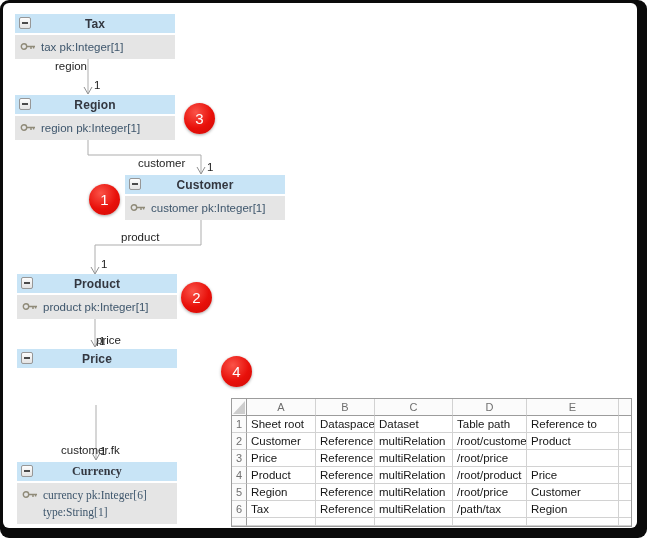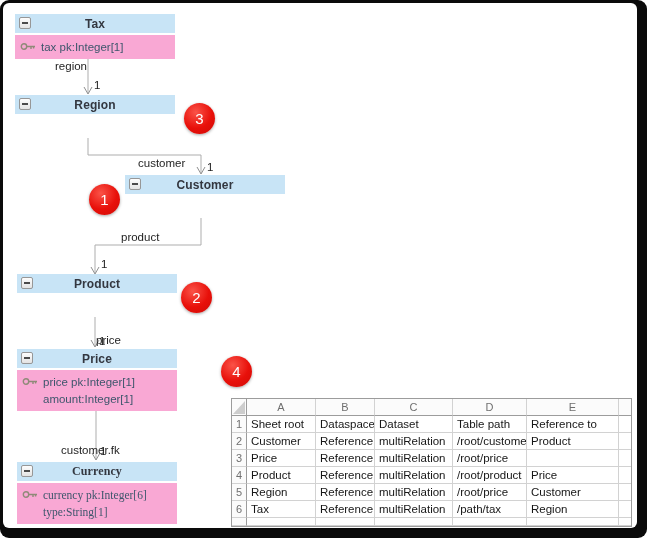--- a/index.html
+++ b/index.html
@@ -7,21 +7,21 @@
   .frame { position:absolute; inset:0; width:647px; height:538px; background:#0a0a0a; border-radius:9px; overflow:hidden; }
   .page  { position:absolute; left:3px; top:3px; width:634px; height:525px; background:#ffffff; border-radius:6px; overflow:hidden; }
 
   
   .entity { position:absolute; width:160px; }
   .entity-header { position:relative; height:19px; background:#c8e4f6; display:flex; align-items:center; justify-content:center; }
   .entity-title { font-size:12px; font-weight:700; color:#333740; letter-spacing:.1px; }
   .collapse-btn { position:absolute; left:4px; top:3px; width:12px; height:12px;
                   background:linear-gradient(#fdfdfd,#e3e3e3); border:1px solid #979797; border-radius:2px; }
   .collapse-btn::after { content:""; position:absolute; left:2px; right:2px; top:4px; border-top:2px solid #4a4a4a; }
-  .entity-body { margin-top:2px; background:#f9a8d4; padding:3px 0 4px 5px; }
+  .entity-body { margin-top:2px; background:#e5e5e5; padding:3px 0 4px 5px; }
   .attr-row { display:flex; align-items:center; height:17px; font-size:11.5px; color:#3e566c; white-space:nowrap; }
   .key-icon { width:16px; height:9px; margin-right:5px; flex:0 0 auto; }
   .attr-indent { margin-left:21px; }
 
   
   svg.wires { position:absolute; left:0; top:0; width:634px; height:525px; pointer-events:none; }
   svg.wires * { vector-effect:non-scaling-stroke; }
   .wire { fill:none; stroke:#adadad; stroke-width:1; }
   .head { fill:none; stroke:#8f8f8f; stroke-width:1; }
   .lbl  { position:absolute; font-size:11.5px; color:#1e1e1e; white-space:nowrap; }
@@ -97,52 +97,67 @@
         <span>tax pk:Integer[1]</span>
       </div>
     </div>
   </div>
 
   <div class="entity" style="left:12px; top:92px;">
     <div class="entity-header">
       <span class="collapse-btn"></span>
       <span class="entity-title">Region</span>
     </div>
+    <div class="entity-body">
+      <div class="attr-row">
+        <svg class="key-icon" viewBox="0 0 16 9">
+              <circle cx="4" cy="4.5" r="2.7" fill="none" stroke="#8f8a78" stroke-width="1.4"></circle>
+              <path d="M7 4.5 H15 M11 4.5 v2.6 M13.6 4.5 v2.1" stroke="#8f8a78" stroke-width="1.4" fill="none"></path>
+            </svg>
+        <span>region pk:Integer[1]</span>
+      </div>
+    </div>
   </div>
 
   <div class="entity" style="left:122px; top:172px;">
     <div class="entity-header">
       <span class="collapse-btn"></span>
       <span class="entity-title">Customer</span>
     </div>
+    <div class="entity-body">
+      <div class="attr-row">
+        <svg class="key-icon" viewBox="0 0 16 9">
+              <circle cx="4" cy="4.5" r="2.7" fill="none" stroke="#8f8a78" stroke-width="1.4"></circle>
+              <path d="M7 4.5 H15 M11 4.5 v2.6 M13.6 4.5 v2.1" stroke="#8f8a78" stroke-width="1.4" fill="none"></path>
+            </svg>
+        <span>customer pk:Integer[1]</span>
+      </div>
+    </div>
   </div>
 
   <div class="entity" style="left:14px; top:271px;">
     <div class="entity-header">
       <span class="collapse-btn"></span>
       <span class="entity-title">Product</span>
     </div>
+    <div class="entity-body">
+      <div class="attr-row">
+        <svg class="key-icon" viewBox="0 0 16 9">
+              <circle cx="4" cy="4.5" r="2.7" fill="none" stroke="#8f8a78" stroke-width="1.4"></circle>
+              <path d="M7 4.5 H15 M11 4.5 v2.6 M13.6 4.5 v2.1" stroke="#8f8a78" stroke-width="1.4" fill="none"></path>
+            </svg>
+        <span>product pk:Integer[1]</span>
+      </div>
+    </div>
   </div>
 
   <div class="entity" style="left:14px; top:346px;">
     <div class="entity-header">
       <span class="collapse-btn"></span>
       <span class="entity-title">Price</span>
-    </div>
-    <div class="entity-body">
-      <div class="attr-row">
-        <svg class="key-icon" viewBox="0 0 16 9">
-              <circle cx="4" cy="4.5" r="2.7" fill="none" stroke="#8f8a78" stroke-width="1.4"></circle>
-              <path d="M7 4.5 H15 M11 4.5 v2.6 M13.6 4.5 v2.1" stroke="#8f8a78" stroke-width="1.4" fill="none"></path>
-            </svg>
-        <span>price pk:Integer[1]</span>
-      </div>
-      <div class="attr-row">
-        <span class="attr-indent">amount:Integer[1]</span>
-      </div>
     </div>
   </div>
 
   <div class="entity" style="left:14px; top:459px;font-family:Liberation Serif, serif;">
     <div class="entity-header">
       <span class="collapse-btn"></span>
       <span class="entity-title">Currency</span>
     </div>
     <div class="entity-body">
       <div class="attr-row">

